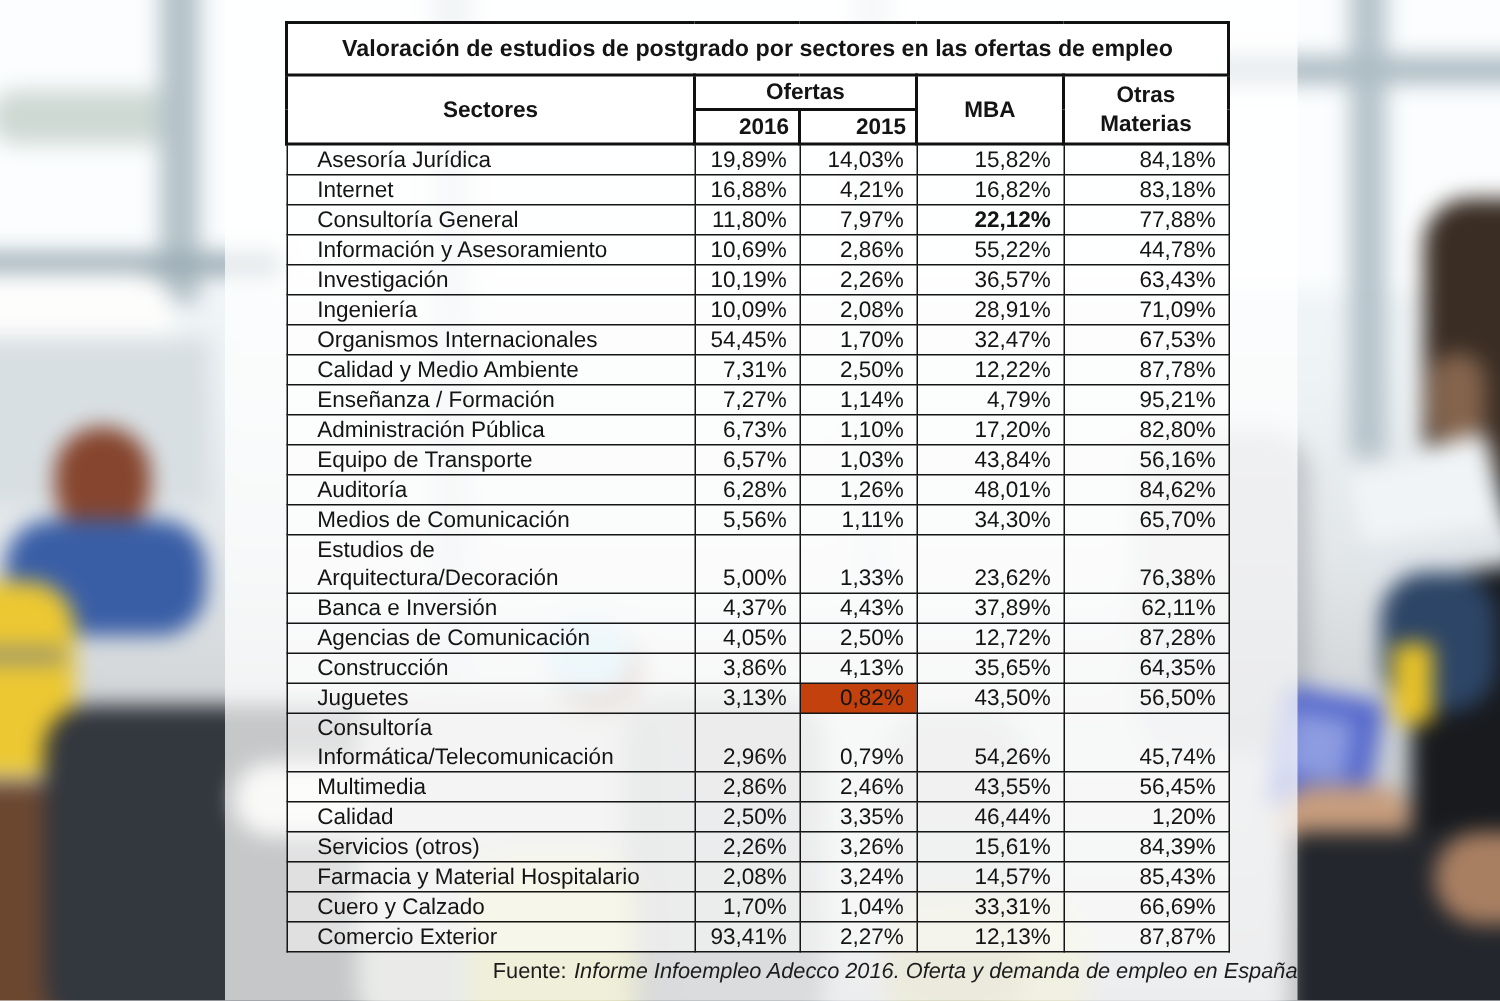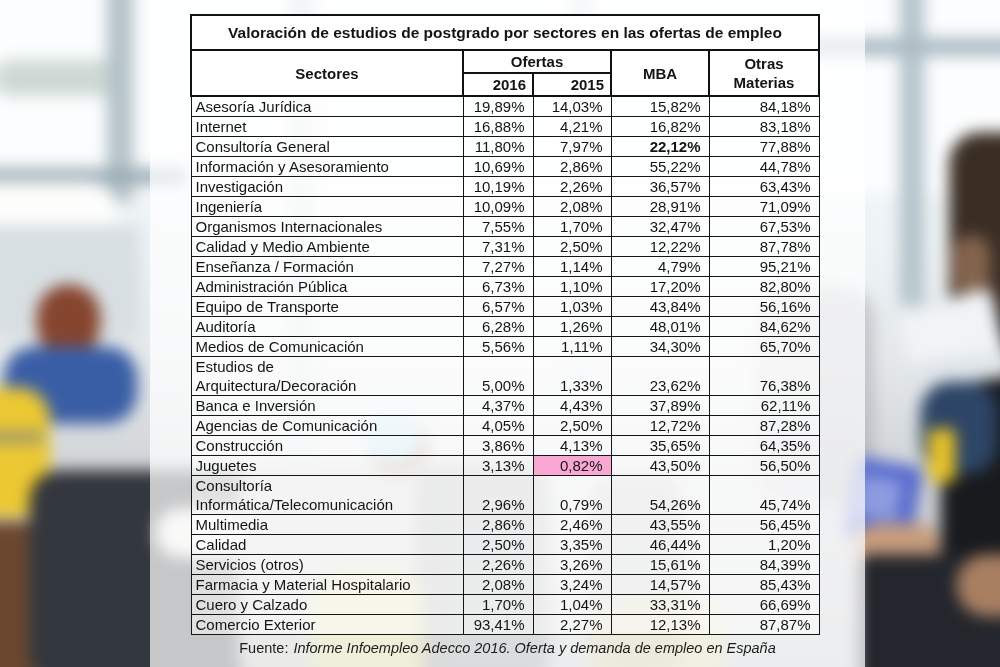--- a/index.html
+++ b/index.html
@@ -59,27 +59,27 @@
   .table-wrap{position:absolute;left:190px;top:14px;width:628px;}
   table{border-collapse:collapse;table-layout:fixed;width:628px;color:#141414;}
   td{border:1px solid #151515;font-size:15px;line-height:19px;
      padding:0 4px;overflow:hidden;vertical-align:bottom;}
   tr.title-row td{border:2px solid #111;background:#fff;font-weight:bold;
      text-align:center;font-size:15.5px;padding:7px 2px;vertical-align:middle;}
   tr.head td{border:2px solid #111;background:#fff;font-weight:bold;
      text-align:center;vertical-align:middle;padding:1px 4px;}
   tr.head td.yr{text-align:right;padding-right:6px;border-radius:10px;}
   tbody td{background:rgba(255,255,255,0.45);}
-  tbody td.sector{text-align:left;white-space:pre-line;padding-left:4px;height:19px;}
+  tbody td.sector{text-align:left;white-space:pre-line;padding-left:20px;height:19px;}
   tbody td.num{text-align:right;padding-right:8px;}
   tbody td.bold{font-weight:bold;}
-  tbody td.whitebg{background:#f9a8d4;}
+  tbody td.whitebg{background:#c2410c;}
 
   
-  .footer{position:absolute;left:150px;top:640px;width:715px;text-align:center;
+  .footer{position:absolute;left:150px;top:640px;width:715px;text-align:right;
     font-size:14.5px;color:#1c1c1c;}
   .footer .src{font-style:italic;}
   .footer .pfx{margin-right:5px;}
 </style>
 </head>
 <body>
 
 <div class="photo" aria-hidden="true">
   <div class="ph-base"></div>
   <div class="ph-sky"></div>
@@ -186,21 +186,21 @@
         </tr>
         <tr>
           <td class="sector">Ingeniería</td>
           <td class="num">10,09%</td>
           <td class="num">2,08%</td>
           <td class="num">28,91%</td>
           <td class="num">71,09%</td>
         </tr>
         <tr>
           <td class="sector">Organismos Internacionales</td>
-          <td class="num">7,55%</td>
+          <td class="num">54,45%</td>
           <td class="num">1,70%</td>
           <td class="num">32,47%</td>
           <td class="num">67,53%</td>
         </tr>
         <tr>
           <td class="sector">Calidad y Medio Ambiente</td>
           <td class="num">7,31%</td>
           <td class="num">2,50%</td>
           <td class="num">12,22%</td>
           <td class="num">87,78%</td>

